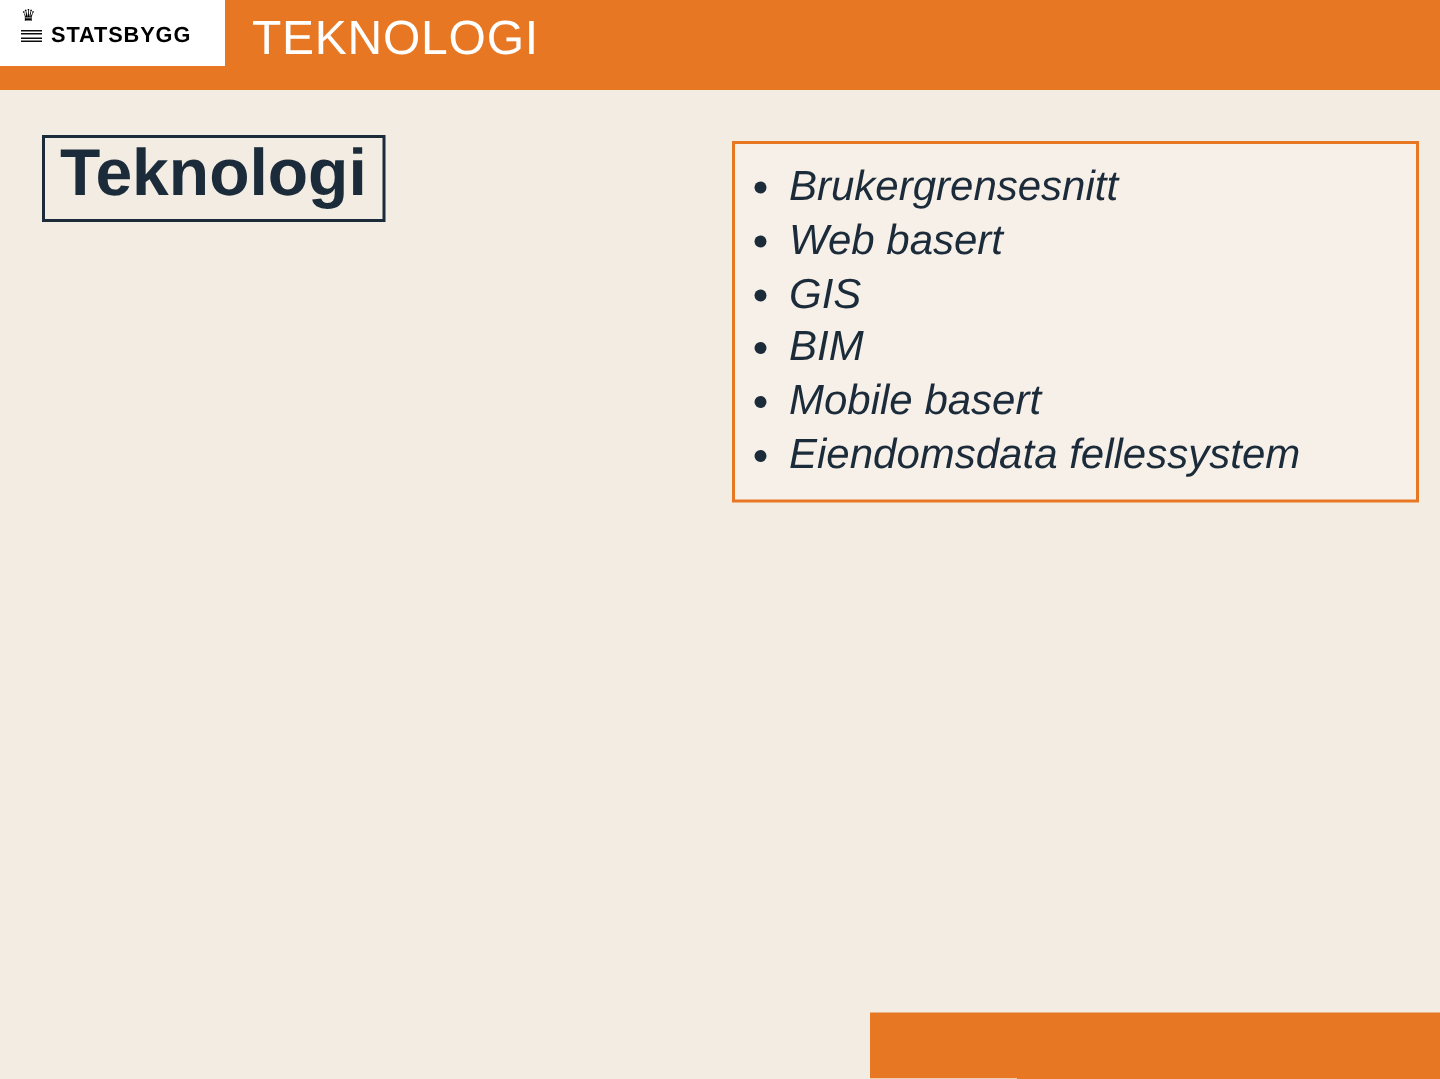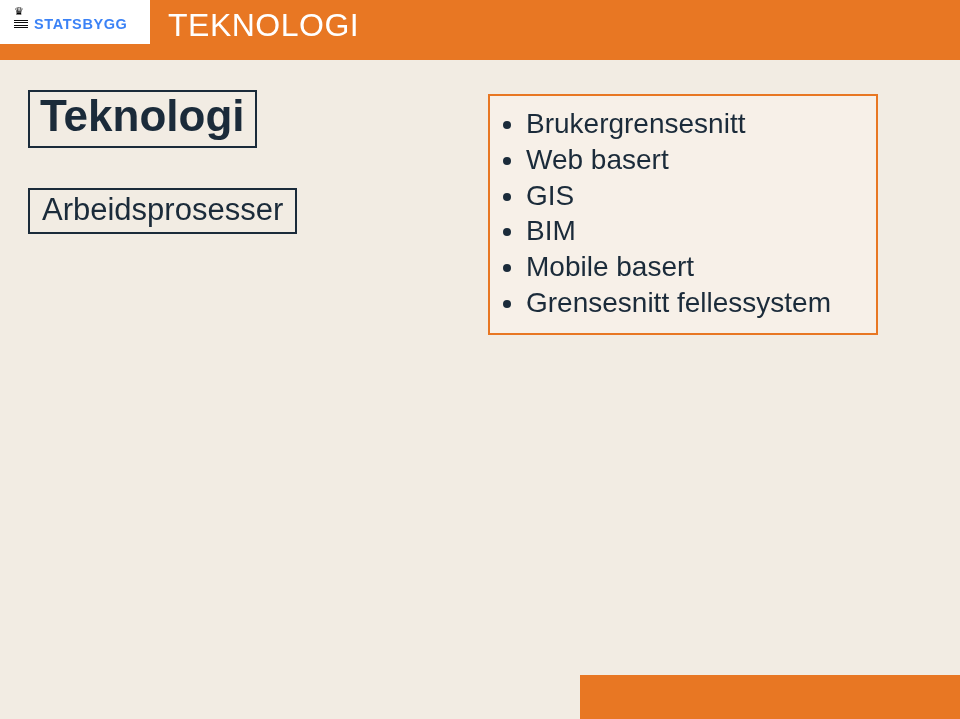--- a/index.html
+++ b/index.html
@@ -41,21 +41,21 @@
   .logo-tab .crown {
     font-size: 11px;
     line-height: 1;
     color: #000;
     margin-top: -6px;
   }
   .logo-tab .logo-name {
     font-size: 14.5px;
     font-weight: 700;
     letter-spacing: 0.6px;
-    color: #3b82f6;
+    color: #000000;
   }
   .logo-tab .logo-lines {
     width: 14px;
     margin-right: 6px;
   }
   .logo-tab .logo-lines div {
     height: 1px;
     background: #0b0b0b;
     margin-bottom: 1.5px;
   }
@@ -110,25 +110,26 @@
     font-size: 31px;
     font-weight: 400;
     line-height: 1.15;
   }
 
   
   .right-panel {
     position: absolute;
     top: 4px;
     left: 460px;
-    width: 390px;
+    width: 458px;
     border: 2px solid #E87723;
     background: #F7F0E8;
     padding: 10px 16px 12px 12px;
     box-sizing: border-box;
+    font-style: italic;
   }
   .right-panel ul {
     margin: 0;
     padding-left: 24px;
   }
   .right-panel li {
     font-size: 28px;
     line-height: 1.28;
     color: #1b2b3a;
   }
@@ -163,29 +164,29 @@
       </div>
     </div>
   </div>
 
   <div class="slide-title">TEKNOLOGI</div>
 
   <div class="content">
     <div class="left-col">
       <div class="box box-large">Teknologi</div><br>
       <br>
-      <div class="box box-normal">Arbeidsprosesser</div><br>
+      <br>
     </div>
 
     <div class="right-panel">
       <ul>
         <li>Brukergrensesnitt</li>
         <li>Web basert</li>
         <li>GIS</li>
         <li>BIM</li>
         <li>Mobile basert</li>
-        <li>Grensesnitt fellessystem</li>
+        <li>Eiendomsdata fellessystem</li>
       </ul>
     </div>
   </div>
 
   <div class="bottom-accent"></div>
 </div>
 
 </body></html>

